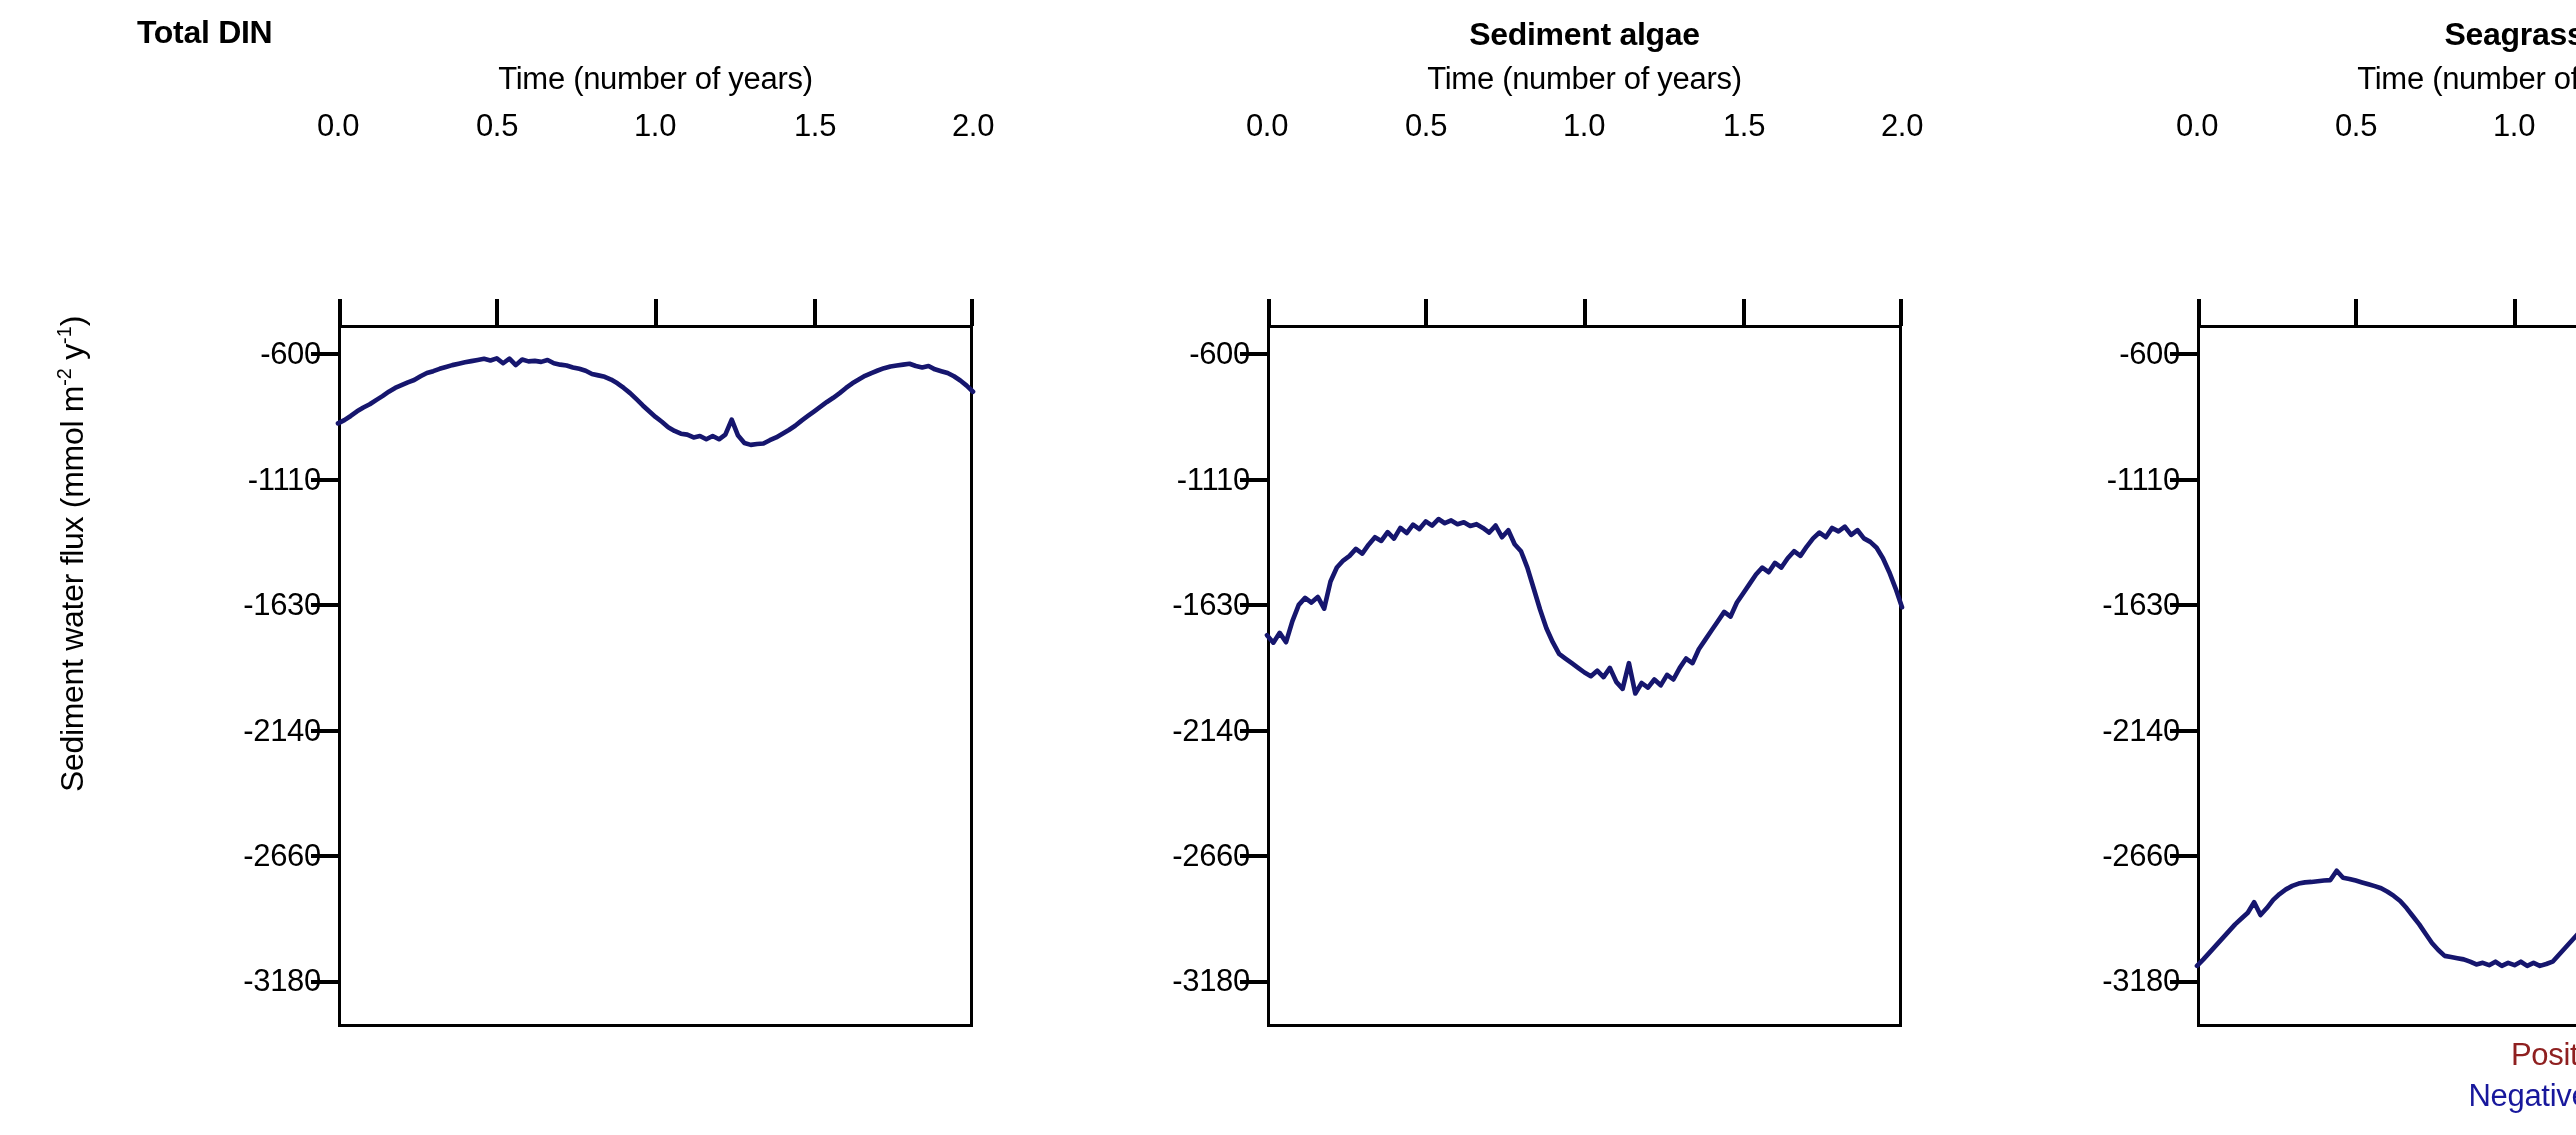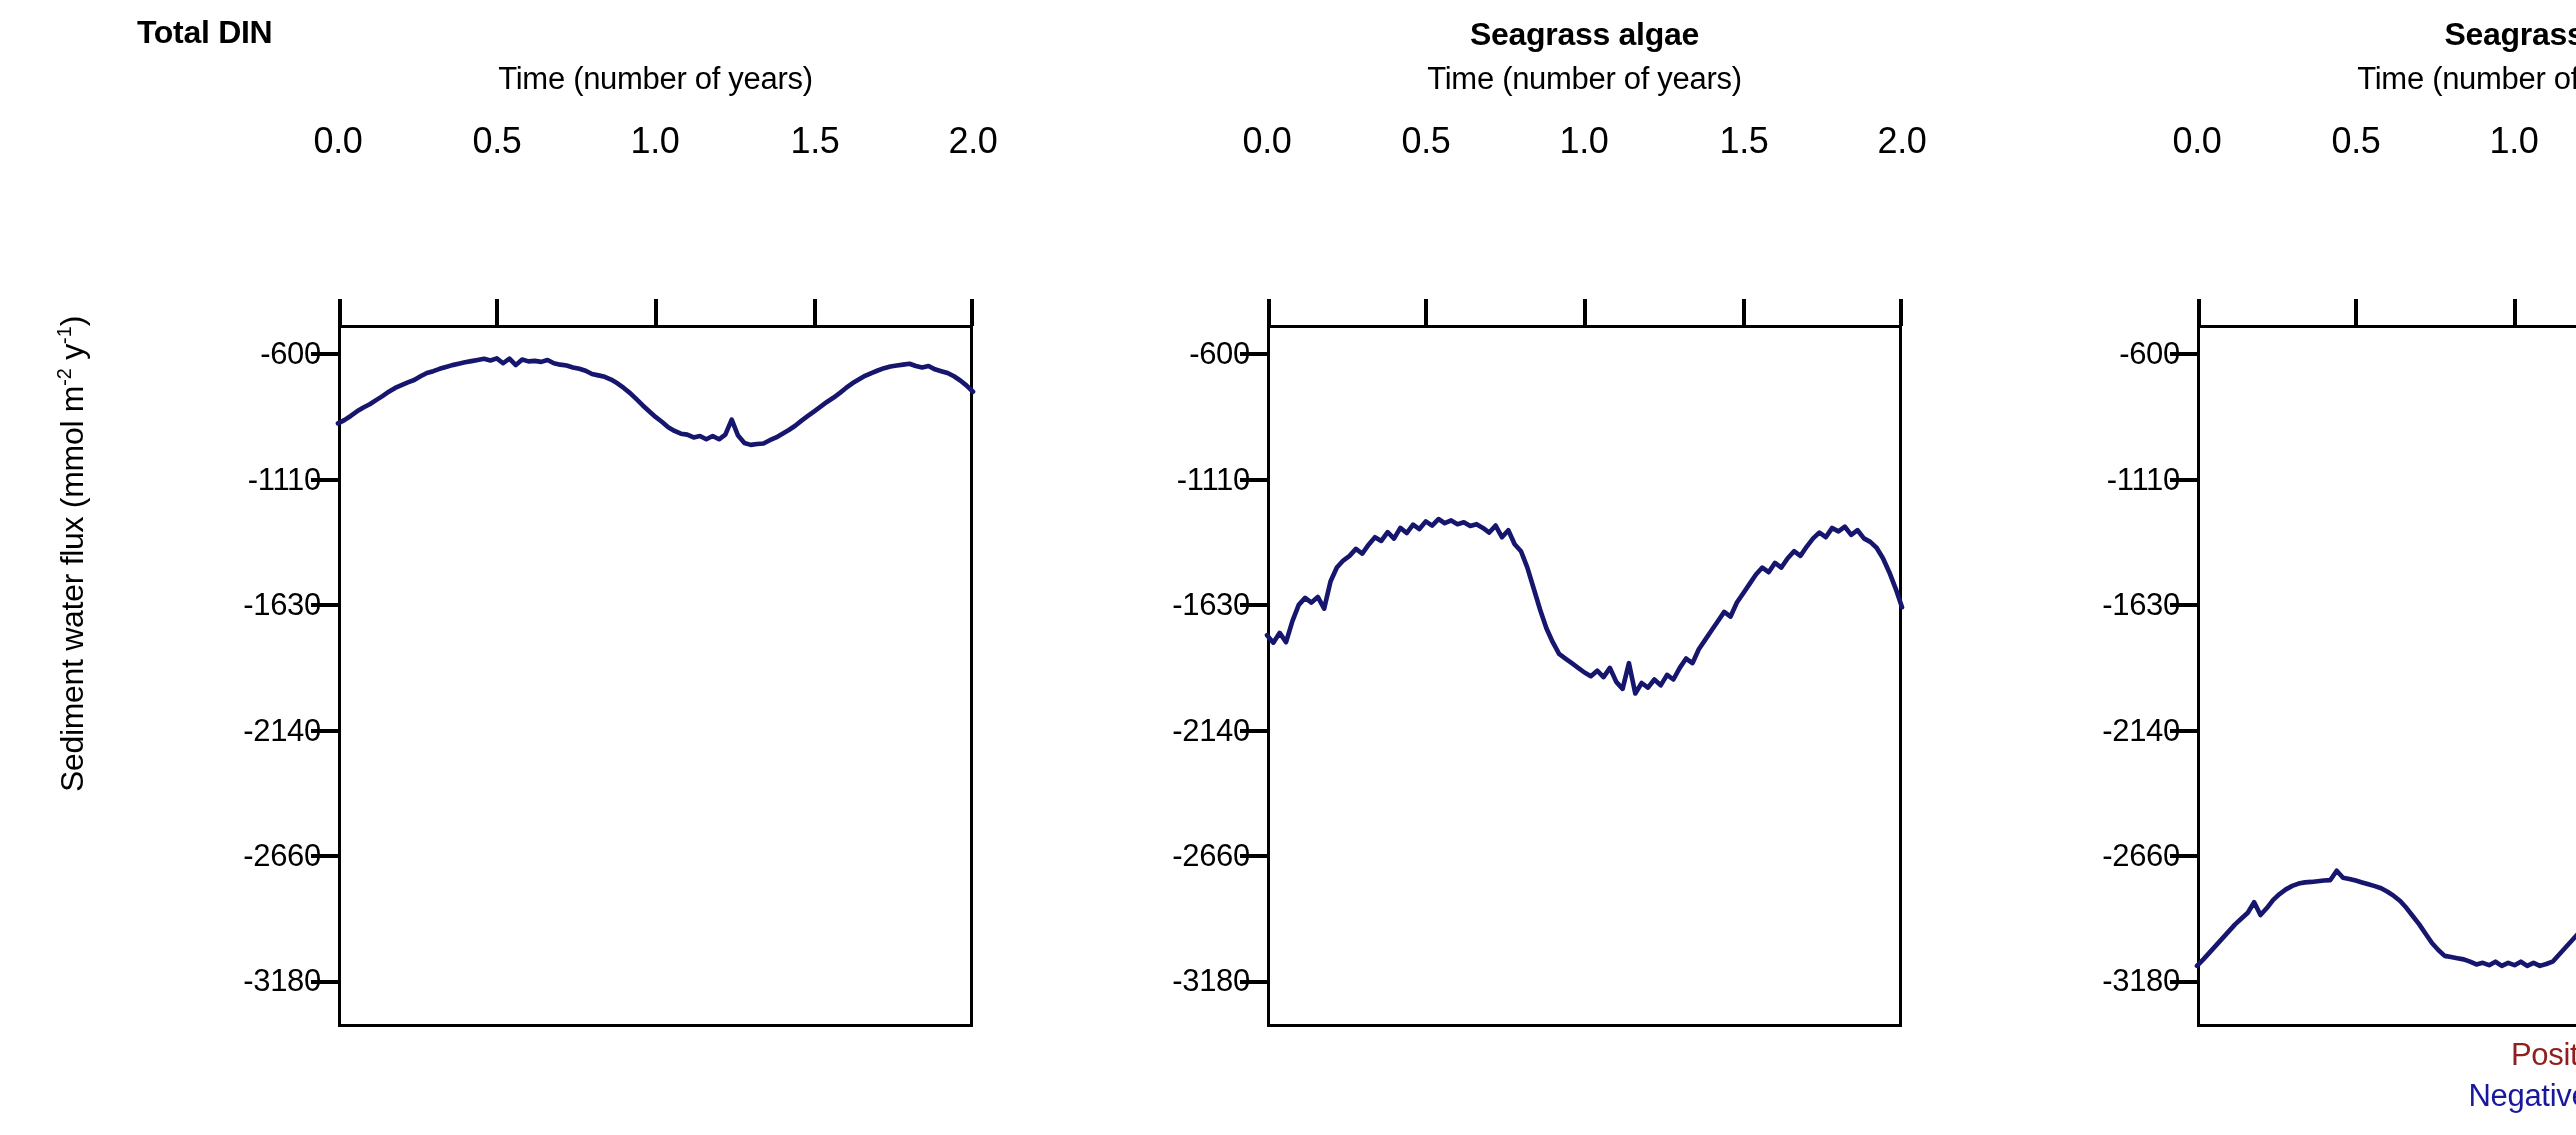--- a/index.html
+++ b/index.html
@@ -37,22 +37,22 @@
 
   
   .frame{
     position:absolute;border:3.6px solid #000000;box-sizing:border-box;
     background:#ffffff;
   }
 
   
   .xtick{position:absolute;width:3.6px;background:#000000;}
   .xticklab{
-    position:absolute;font-size:36px;text-align:center;white-space:nowrap;
-    transform:translateX(-50%);letter-spacing:-0.3px;margin-top:12px;
+    position:absolute;font-size:31px;text-align:center;white-space:nowrap;
+    transform:translateX(-50%);letter-spacing:-0.3px;
   }
 
   
   .ytick{position:absolute;height:3.6px;background:#000000;}
   .yticklab{
     position:absolute;font-size:31px;white-space:nowrap;text-align:right;
     transform:translateY(-50%);letter-spacing:-0.3px;
   }
 
   
@@ -106,21 +106,21 @@
     <div class="ytick" style="left:-27px;top:854px;width:27px;"></div>
     <div class="ytick" style="left:-27px;top:980px;width:27px;"></div>
 
     <div class="frame" style="left:0px;top:325px;width:635px;height:702px;"></div>
     <svg class="plotsvg" style="left:0px;top:325px;" width="635" height="702" viewBox="0 0 1233 1363" preserveAspectRatio="none">
         <polyline points="0.00,191.09 12.33,184.75 24.66,176.60 36.99,167.54 49.32,160.30 61.65,153.96 73.98,145.81 86.31,138.11 98.64,129.51 110.97,122.26 123.30,116.83 135.63,111.39 147.96,106.87 160.29,99.62 172.62,93.28 184.95,89.66 197.28,85.13 209.61,81.51 221.94,77.89 234.27,75.17 246.60,72.45 258.93,70.19 271.26,67.92 283.59,65.66 295.92,68.83 308.25,64.75 320.58,74.26 332.91,65.21 345.24,77.89 357.57,67.02 369.90,70.64 382.23,69.73 394.56,71.55 406.89,67.92 419.22,74.26 431.55,76.98 443.88,78.79 456.21,82.41 468.54,85.13 480.87,88.75 493.20,95.09 505.53,97.81 517.86,100.53 530.19,105.96 542.52,113.21 554.85,122.26 567.18,132.22 579.51,144.00 591.84,156.22 604.17,167.54 616.50,178.41 628.83,187.92 641.16,198.34 653.49,205.58 665.82,211.02 678.15,212.83 690.48,218.26 702.81,215.54 715.14,221.88 727.47,215.54 739.80,221.88 752.13,212.83 764.46,183.85 776.79,214.64 789.12,229.13 801.45,232.75 813.78,230.94 826.11,230.03 838.44,223.70 850.77,218.26 863.10,211.02 875.43,203.77 887.76,195.62 900.09,185.66 912.42,176.60 924.75,167.54 937.08,158.49 949.41,149.43 961.74,141.28 974.07,132.22 986.40,122.26 998.73,113.21 1011.06,105.96 1023.39,98.72 1035.72,93.28 1048.05,88.30 1060.38,83.77 1072.71,80.60 1085.04,78.79 1097.37,76.98 1109.70,75.17 1122.03,79.70 1134.36,82.41 1146.69,79.70 1159.02,86.04 1171.35,89.66 1183.68,93.28 1196.01,99.62 1208.34,107.77 1220.67,117.73 1233.00,129.51" fill="none" stroke="#16166e" stroke-width="9" stroke-linejoin="round" stroke-linecap="round"></polyline>
       </svg>
   </div>
 
   <div class="panel" style="left:1267px;width:635px;">
-    <div class="panel-title">Seagrass algae</div>
+    <div class="panel-title">Sediment algae</div>
     <div class="xaxis-title">Time (number of years)</div>
 
     <div class="xticklab" style="left:0px;top:108px;">0.0</div>
     <div class="xticklab" style="left:159px;top:108px;">0.5</div>
     <div class="xticklab" style="left:317px;top:108px;">1.0</div>
     <div class="xticklab" style="left:477px;top:108px;">1.5</div>
     <div class="xticklab" style="left:635px;top:108px;">2.0</div>
 
     <div class="xtick" style="left:0px;top:299px;height:27px;"></div>
     <div class="xtick" style="left:157px;top:299px;height:27px;"></div>

